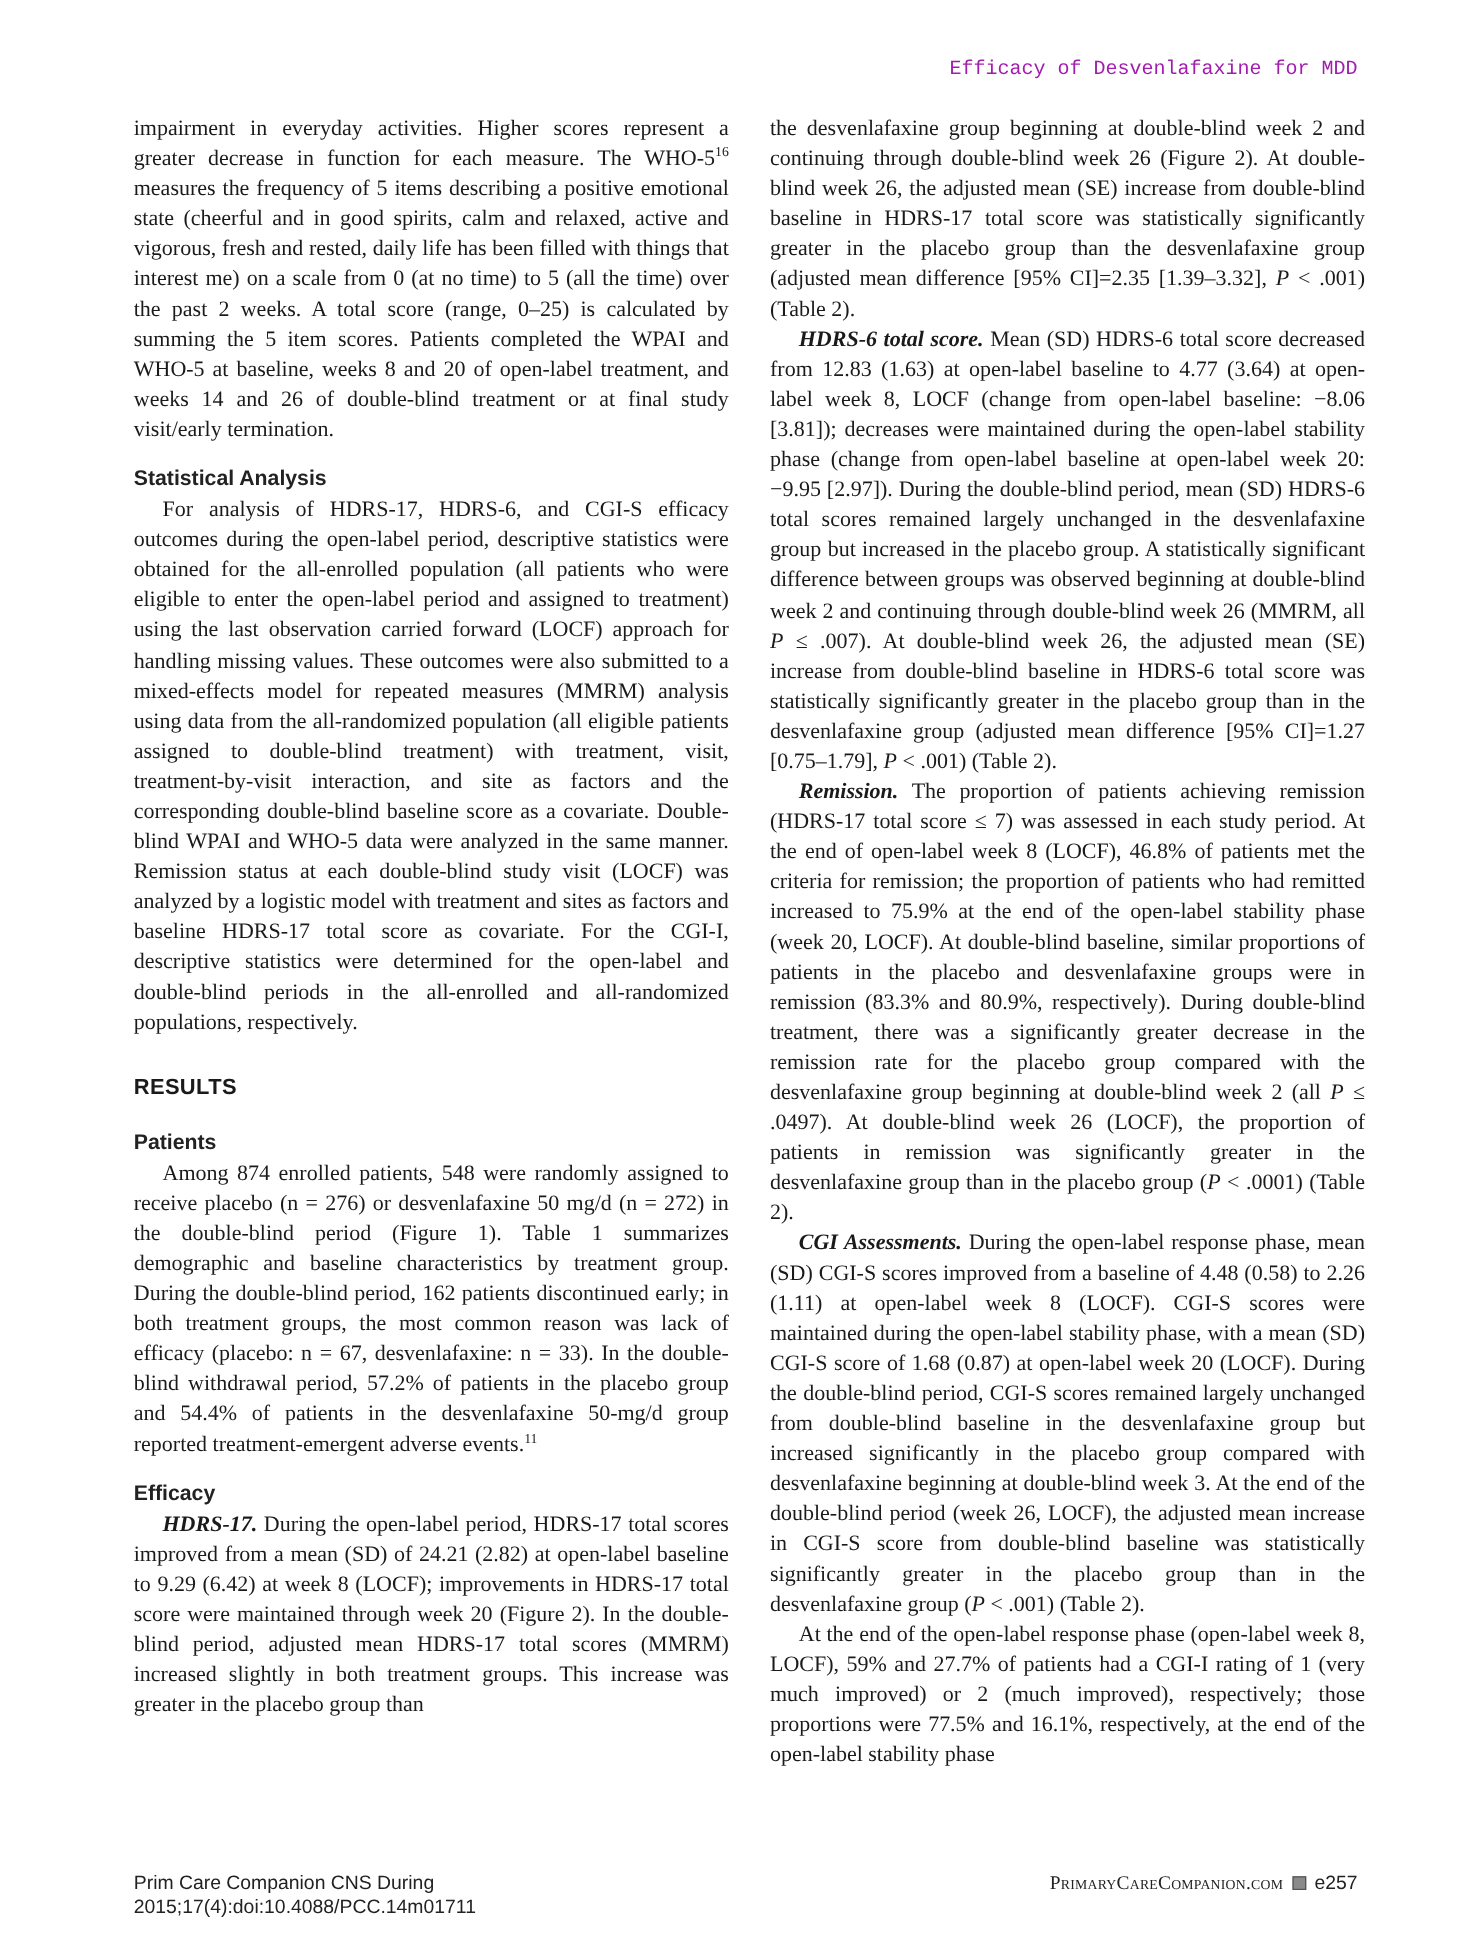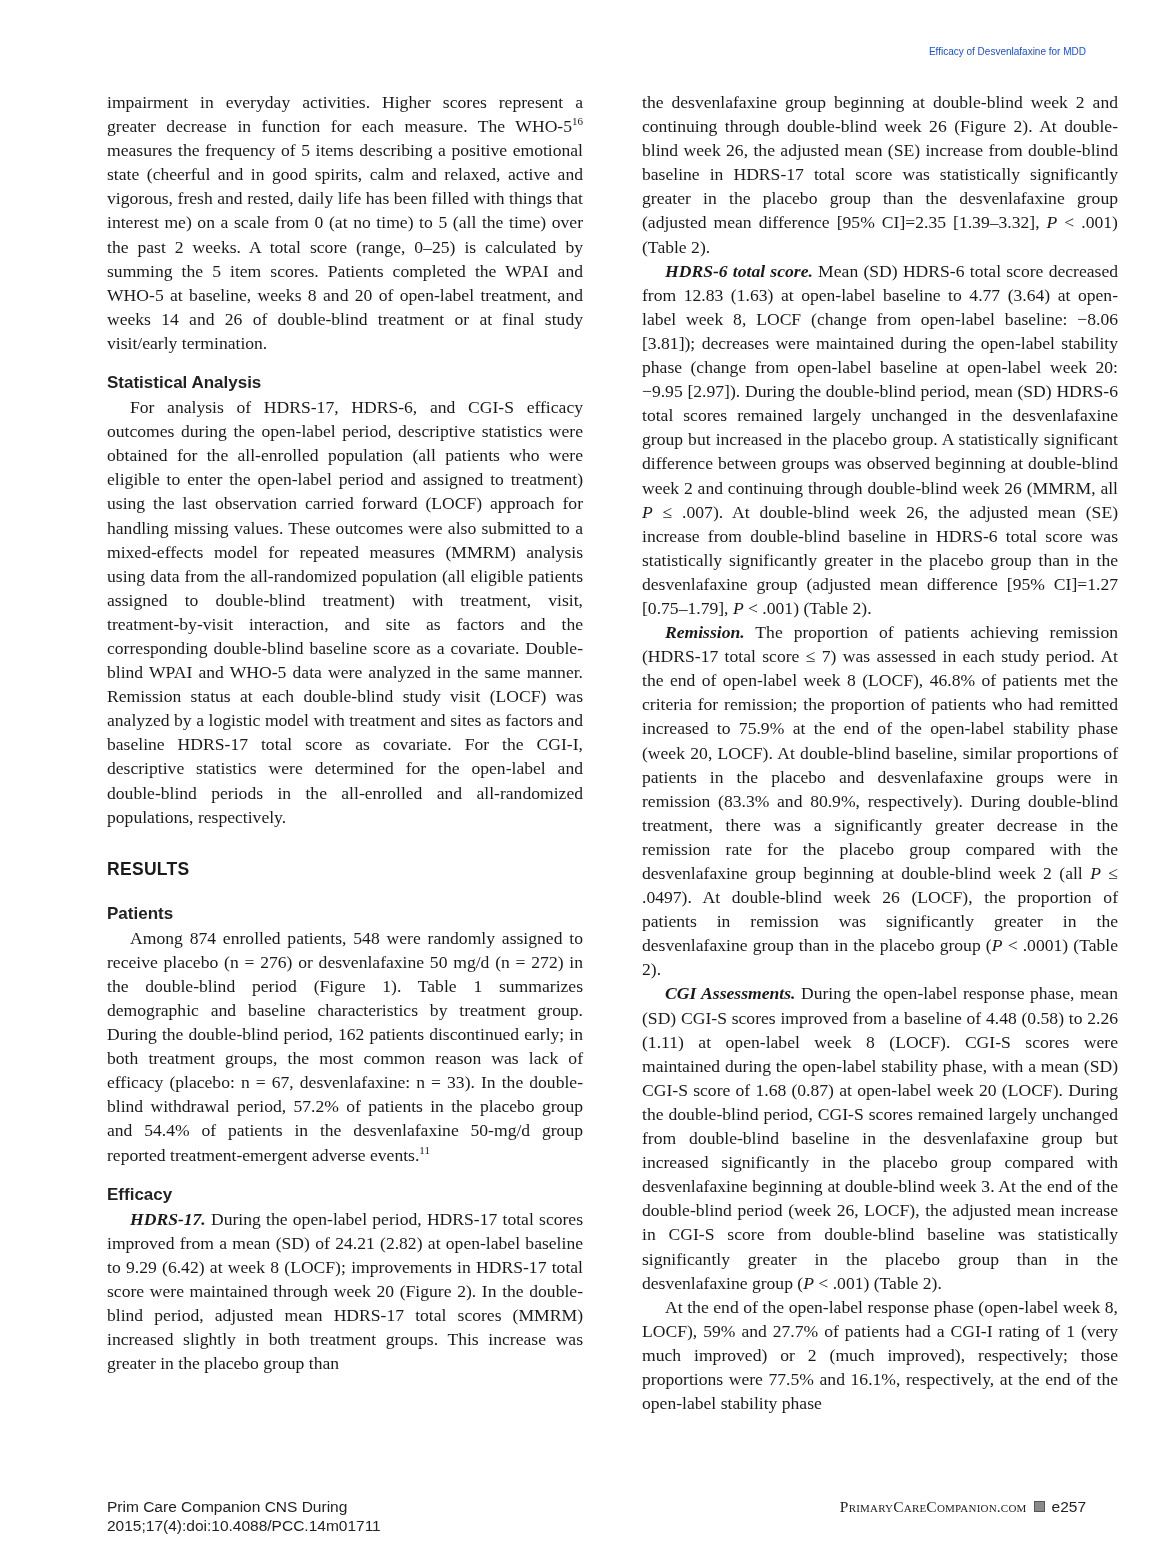--- a/index.html
+++ b/index.html
@@ -2,29 +2,29 @@
 <html><head>
 <meta charset="utf-8">
 <style>
   html, body { margin: 0; padding: 0; background: #ffffff; }
   body {
     width: 1170px; height: 1566px; position: relative; overflow: hidden;
     color: #1a1a1a;
   }
   .running-head {
     position: absolute; top: 46px; right: 84px;
-    font-family: Liberation Sans, sans-serif; font-size: 10px; color: #1d4ed8;
+    font-family: Liberation Mono, monospace; font-size: 16px; color: #a21caf;
   }
   .col {
     position: absolute; top: 90px; width: 476px;
     font-family: "Liberation Serif", serif; font-size: 17.6px; line-height: 24.1px;
     text-align: justify; hyphens: none;
   }
   .col.left { left: 107px; }
-  .col.right { left: 642px; }
+  .col.right { left: 616px; }
   .col p { margin: 0; }
   .col p.indent { text-indent: 23px; }
   h2.section {
     font-family: "Liberation Sans", sans-serif; font-weight: bold; font-size: 17.5px;
     margin: 29px 0 22px 0; letter-spacing: 0.3px; line-height: 22px;
   }
   h3.sub {
     font-family: "Liberation Sans", sans-serif; font-weight: bold; font-size: 17px;
     margin: 0; line-height: 24px; color: #222;
   }

